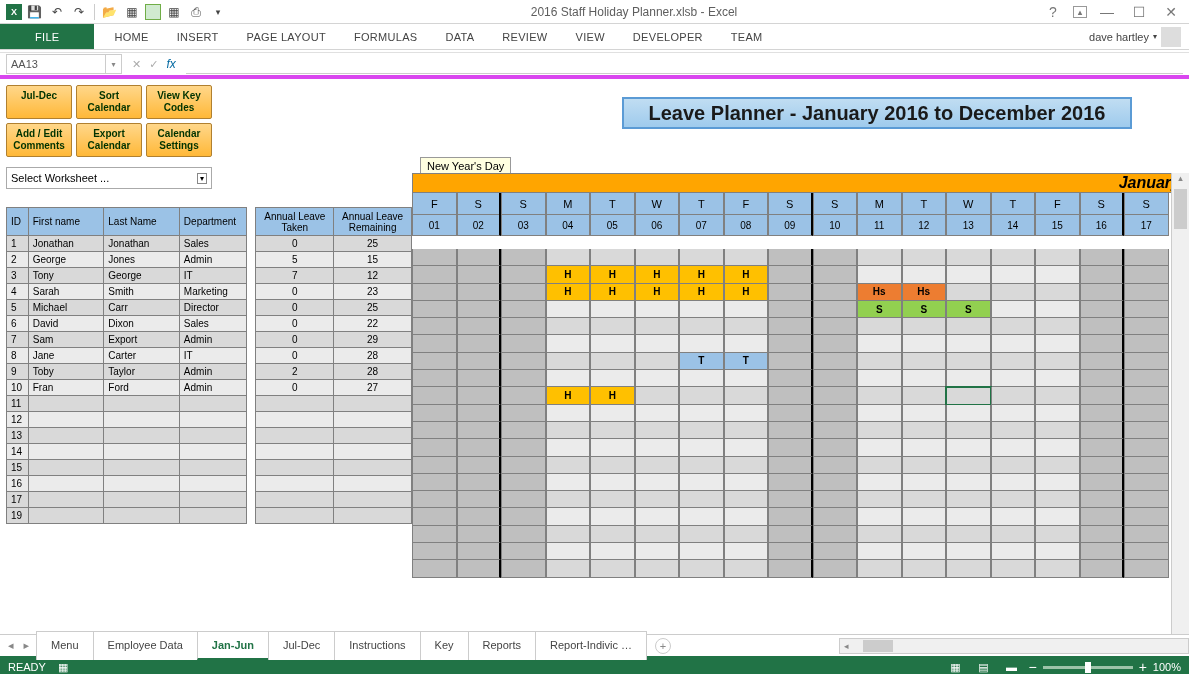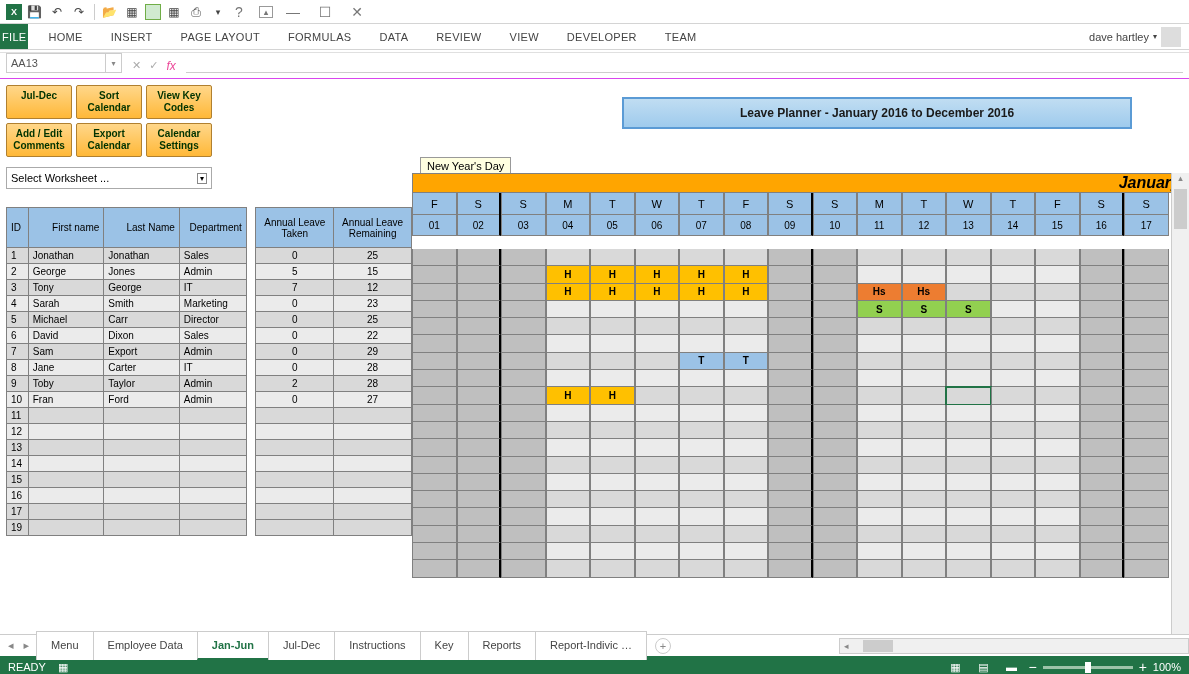--- a/index.html
+++ b/index.html
@@ -6,47 +6,47 @@
 body { background: #fff; font-size: 11px; overflow: hidden; }
 .title-bar { height: 24px; background: #fff; border-bottom: 1px solid #d4d4d4; display: flex; align-items: center; padding: 0 6px; }
 .title-bar-left { display: flex; align-items: center; gap: 4px; }
 .excel-icon { width: 16px; height: 16px; background: #217346; color: #fff; font-weight: bold; font-size: 9px; display: flex; align-items: center; justify-content: center; }
 .qat-icon { width: 18px; height: 18px; display: flex; align-items: center; justify-content: center; cursor: pointer; color: #444; font-size: 12px; }
 .title-text { flex: 1; text-align: center; color: #5e5e5e; font-size: 12px; }
 .title-bar-right { display: flex; align-items: center; gap: 8px; }
 .win-btn { width: 24px; height: 18px; display: flex; align-items: center; justify-content: center; cursor: pointer; color: #777; font-size: 14px; }
 .ribbon-tabs { height: 26px; background: #fff; border-bottom: 1px solid #d4d4d4; display: flex; align-items: stretch; }
 .ribbon-tab { padding: 0 14px; display: flex; align-items: center; font-size: 11px; color: #444; cursor: pointer; text-transform: uppercase; letter-spacing: 0.3px; }
-.ribbon-tab.file { background: #217346; color: #fff; font-weight: normal; margin-right: 6px; padding: 0 2px; }
+.ribbon-tab.file { background: #217346; color: #fff; font-weight: normal; margin-right: 6px; padding: 0 35px; }
 .user-area { margin-left: auto; display: flex; align-items: center; padding-right: 8px; font-size: 11px; color: #444; gap: 4px; }
 .avatar { width: 20px; height: 20px; background: #ddd; }
 .ribbon-collapse { height: 3px; background: #fff; border-bottom: 1px solid #e0e0e0; }
-.name-box-row { height: 26px; background: #fff; border-bottom: 1px solid #d946ef; display: flex; }
+.name-box-row { height: 26px; background: #fff; border-bottom: 4px solid #d946ef; display: flex; align-items: center; }
 .name-box { width: 100px; height: 20px; border: 1px solid #ccc; margin-left: 6px; padding: 0 4px; font-size: 11px; color: #555; display: flex; align-items: center; }
 .name-box-dd { width: 16px; height: 20px; border: 1px solid #ccc; border-left: none; display: flex; align-items: center; justify-content: center; font-size: 8px; color: #888; }
 .fx-icons { display: flex; align-items: center; gap: 8px; padding: 0 10px; color: #aaa; }
-.fx-label { color: #ec4899; font-style: italic; font-size: 12px; }
+.fx-label { color: #0369a1; font-style: italic; font-size: 12px; }
 .formula-bar { flex: 1; height: 20px; border-bottom: 1px solid #ccc; margin-right: 6px; }
 .sheet-area { position: relative; height: 555px; display: flex; }
 .left-panel { width: 412px; display: flex; flex-direction: column; padding: 6px 0 0 6px; }
 .btn-grid { display: grid; grid-template-columns: 66px 66px 66px; gap: 4px; margin-bottom: 4px; }
 .ex-btn { background: linear-gradient(#ffd78a, #ffb838); border: 1px solid #b08030; border-radius: 2px; font-size: 10px; font-weight: bold; color: #003300; padding: 4px 0; text-align: center; cursor: pointer; line-height: 1.2; }
 .ws-select { width: 206px; height: 22px; border: 1px solid #aaa; background: #fff; display: flex; align-items: center; justify-content: space-between; padding: 0 4px; margin-top: 6px; font-size: 11px; cursor: pointer; }
 .emp-table { margin-top: 18px; border-collapse: collapse; }
 .emp-table th, .emp-table td { border: 1px solid #808080; font-size: 10px; padding: 2px 4px; height: 16px; }
-.emp-table th { background: #9bc2e6; font-weight: normal; text-align: right; vertical-align: middle; }
+.emp-table th { background: #9bc2e6; font-weight: normal; text-align: left; vertical-align: middle; }
 .emp-table td { background: #ebebeb; }
 .emp-table tr.odd td { background: #d9d9d9; }
 .emp-table .id-col { width: 18px; text-align: left; padding-right: 4px; }
 .emp-table .name-col { width: 70px; }
 .emp-table .dept-col { width: 62px; }
 .emp-table .leave-col { width: 72px; text-align: center; }
 .emp-table .gap-col { width: 4px; border: none; background: #fff !important; }
 .right-panel { flex: 1; position: relative; overflow: hidden; }
-.planner-title { position: absolute; top: 18px; left: 210px; width: 510px; height: 32px; background: linear-gradient(#c0ddf2, #9fcbed); border: 2px solid #5b9bd5; display: flex; align-items: center; justify-content: center; font-size: 12px; font-weight: bold; color: #1a1a1a; }
+.planner-title { position: absolute; top: 18px; left: 210px; width: 510px; height: 32px; background: linear-gradient(#c0ddf2, #9fcbed); border: 2px solid #5b9bd5; display: flex; align-items: center; justify-content: center; font-size: 20px; font-weight: bold; color: #1a1a1a; }
 .tooltip-box { position: absolute; top: 78px; left: 8px; background: #ffffe0; border: 1px solid #999; padding: 2px 6px; font-size: 11px; }
 .month-bar { position: absolute; top: 94px; left: 0; right: 0; height: 20px; background: #ffa500; border: 1px solid #808080; display: flex; align-items: center; justify-content: flex-end; padding-right: 8px; font-size: 16px; font-weight: bold; font-style: italic; }
 .day-headers { position: absolute; top: 114px; left: 0; display: flex; }
 .day-col { width: 44.5px; border: 1px solid #808080; border-top: none; }
 .day-label { height: 22px; background: #9bc2e6; border-bottom: 1px solid #808080; display: flex; align-items: center; justify-content: center; font-size: 11px; }
 .day-num { height: 20px; background: #9bc2e6; display: flex; align-items: center; justify-content: center; font-size: 10px; }
 .calendar-grid { position: absolute; top: 170px; left: 0; }
 .cal-row { display: flex; height: 17.3px; }
 .cal-cell { width: 44.5px; border: 1px solid #808080; border-top: none; background: #ebebeb; display: flex; align-items: center; justify-content: center; font-size: 10px; font-weight: bold; }
 .cal-cell.odd { background: #d9d9d9; }
@@ -83,20 +83,21 @@
     <div class="qat-icon">↶</div>
     <div class="qat-icon">↷</div>
     <div class="qat-sep"></div>
     <div class="qat-icon" style="color:#d89b3e">📂</div>
     <div class="qat-icon">▦</div>
     <div class="qat-icon" style="background:#d0ead0;border:1px solid #70ad47;width:16px;height:16px"></div>
     <div class="qat-icon">▦</div>
     <div class="qat-icon">⎙</div>
     <div class="qat-icon" style="font-size:9px">▾</div>
   </div>
+  <div class="title-text">2016 Staff Holiday Planner.xlsb - Excel</div>
   <div class="title-bar-right">
     <div class="win-btn">?</div>
     <div class="win-btn" style="border:1px solid #999;width:14px;height:12px;font-size:9px">▴</div>
     <div class="win-btn">—</div>
     <div class="win-btn">☐</div>
     <div class="win-btn">✕</div>
   </div>
 </div>
 
 <div class="ribbon-tabs">
@@ -148,21 +149,21 @@
       <span style="border:1px solid #888;padding:0 2px;font-size:8px">▾</span>
     </div>
     <table class="emp-table">
       <thead>
         <tr>
           <th class="id-col">ID</th>
           <th class="name-col">First name</th>
           <th class="name-col">Last Name</th>
           <th class="dept-col">Department</th>
           <th class="gap-col"></th>
-          <th class="leave-col" style="height:40px">Annual Leave Taken</th>
+          <th class="leave-col" style="height:28px">Annual Leave Taken</th>
           <th class="leave-col">Annual Leave Remaining</th>
         </tr>
       </thead>
       <tbody id="emp-body">
           <tr class="odd">
             <td class="id-col">1</td>
     <td class="name-col">Jonathan</td>
     <td class="name-col">Jonathan</td>
     <td class="dept-col">Sales</td>
     <td class="gap-col"></td>

